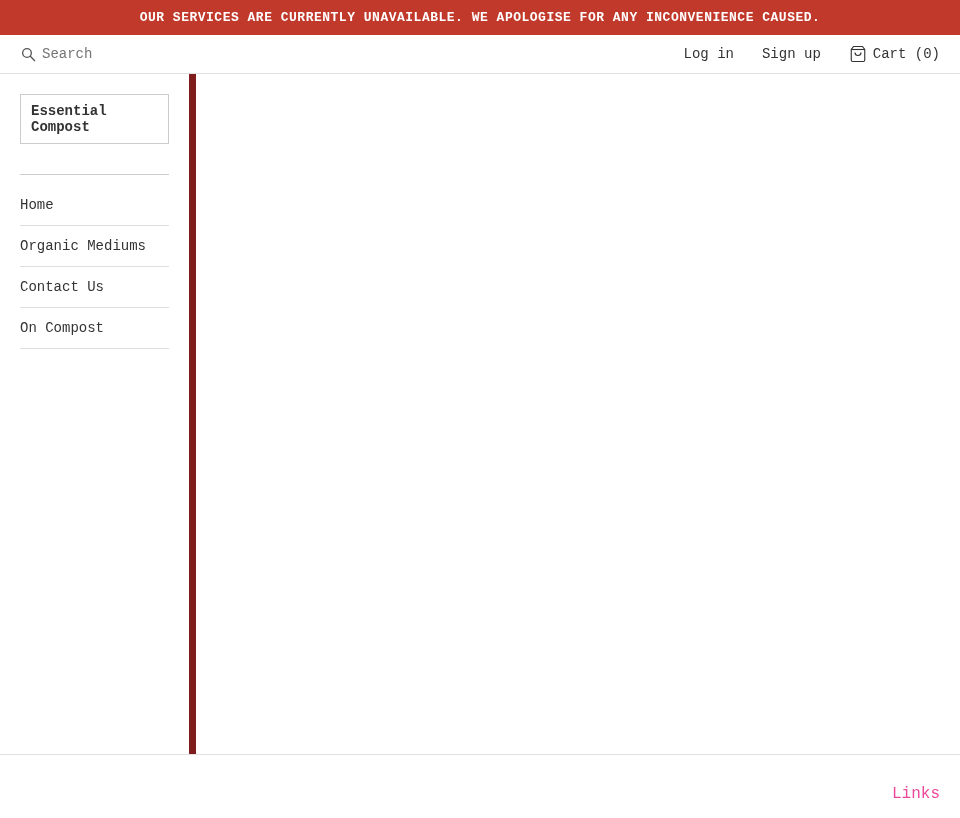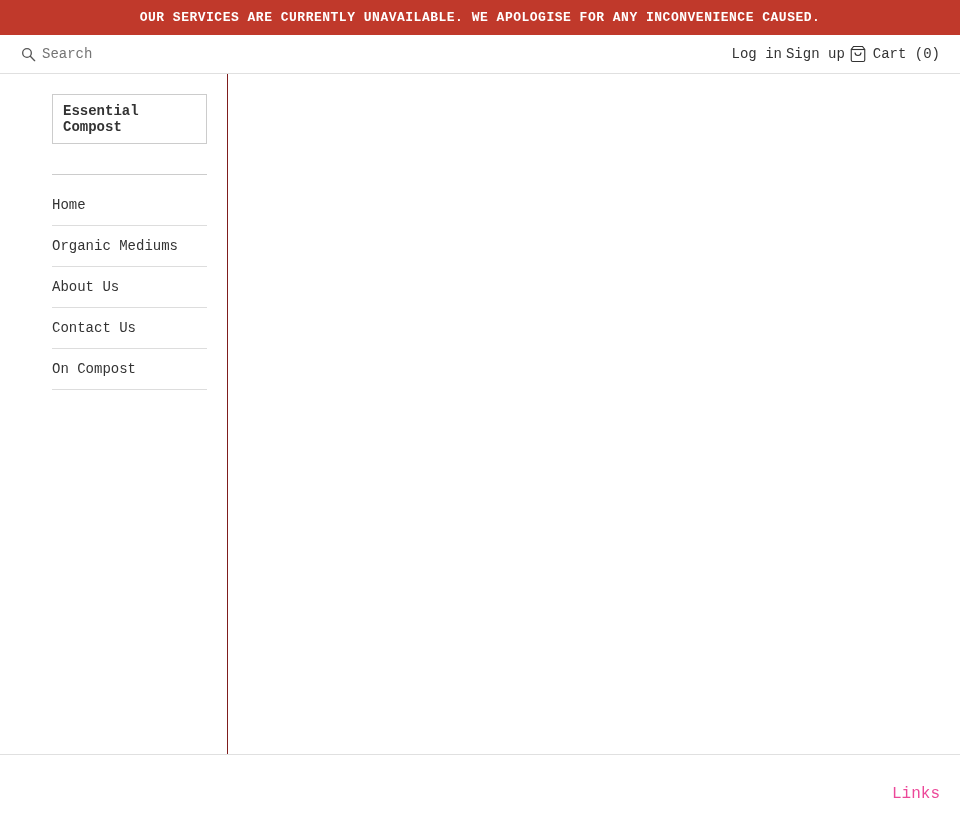--- a/index.html
+++ b/index.html
@@ -61,21 +61,21 @@
       font-family: 'Courier New', Courier, monospace;
       font-size: 14px;
       color: #555;
       background: transparent;
       width: 160px;
     }
 
     .header-actions {
       display: flex;
       align-items: center;
-      gap: 4px;
+      gap: 28px;
       margin-left: auto;
     }
 
     .header-actions a {
       text-decoration: none;
       color: #333;
       font-size: 14px;
       font-family: 'Courier New', Courier, monospace;
     }
 
@@ -102,22 +102,21 @@
     .main-layout {
       display: flex;
       min-height: 680px;
     }
 
     
     .sidebar {
       width: 196px;
       min-width: 196px;
       padding: 20px 20px 0 20px;
-      border-right: 1px solid #7f1d1d;
-      margin-left: 32px;
+      border-right: 7px solid #7f1d1d;
     }
 
     .site-title {
       font-family: 'Courier New', Courier, monospace;
       font-size: 14px;
       font-weight: bold;
       color: #333;
       padding: 8px 10px;
       border: 1px solid #ccc;
       display: inline-block;
@@ -257,23 +256,20 @@
       </li>
       <li>
         <a href="#">Organic Mediums</a>
       </li>
     </ul>
 
     
 
     <ul class="sidebar-nav">
       <li>
-        <a href="#">About Us</a>
-      </li>
-      <li>
         <a href="#">Contact Us</a>
       </li>
       <li>
         <a href="#">On Compost</a>
       </li>
     </ul>
   </aside>
 
   <main class="content">
   </main>

